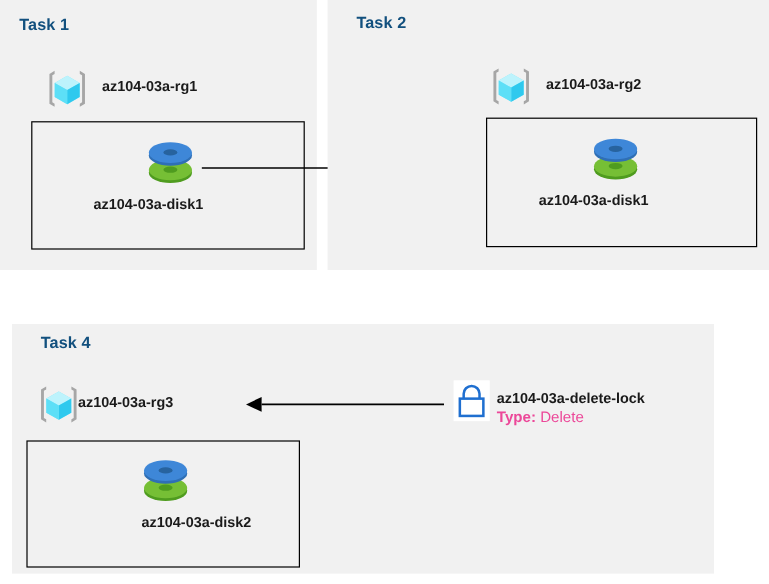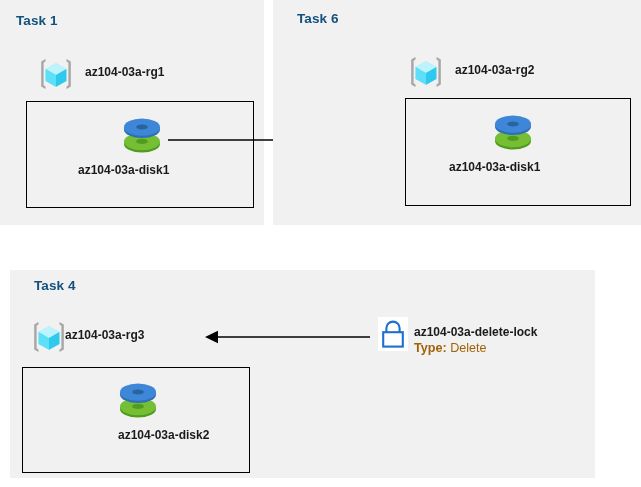--- a/index.html
+++ b/index.html
@@ -102,21 +102,21 @@
   #label-disk3 { left: 74px;  top: 428px; margin-left: 44px; }
 
   #label-move  { left: 279px; top: 120px; }
 
   #label-lock  { left: 414px; top: 325px; text-align: right; }
   #label-lock-type {
     position: absolute;
     left: 414px;
     top: 341px;
     font-size: 12.6px;
-    color: #a16207;
+    color: #ec4899;
     white-space: nowrap;
   }
   #label-lock-type .k { font-weight: bold; }
   #label-lock-type .v { font-weight: normal; }
 
   
   .connector {
     position: absolute;
   }
   #arrow-move  { left: 168px; top: 128px; width: 310px; height: 24px; }
@@ -157,21 +157,21 @@
 
   <div class="label" id="label-move">Move resource</div>
   <div class="connector" id="arrow-move">
     <svg viewBox="0 0 310 24" width="310" height="24" aria-hidden="true">
       <line x1="0" y1="12" x2="296" y2="12" stroke="#000000" stroke-width="1.4"></line>
       <polygon points="296,5.5 309,12 296,18.5" fill="#000000"></polygon>
     </svg>
   </div>
 
   <div class="panel" id="panel-task2"></div>
-  <div class="panel-title" id="title-task2">Task 6</div>
+  <div class="panel-title" id="title-task2">Task 2</div>
 
   <div class="rg-icon" id="icon-rg2">
     <svg viewBox="0 0 40 40" width="40" height="40" aria-hidden="true">
       <path d="M9.5 5 L5.2 7.6 L5.2 32.4 L9.5 35 L9.5 32.4 L7.6 31.3 L7.6 8.7 L9.5 7.6 Z" fill="#a6a6a6"></path>
       <path d="M30.5 5 L34.8 7.6 L34.8 32.4 L30.5 35 L30.5 32.4 L32.4 31.3 L32.4 8.7 L30.5 7.6 Z" fill="#a6a6a6"></path>
       <path d="M20 9.2 L30.4 15.1 L30.4 26.9 L20 32.8 L9.6 26.9 L9.6 15.1 Z" fill="#7ee8fa"></path>
       <path d="M20 9.2 L30.4 15.1 L20 21 L9.6 15.1 Z" fill="#bdf3fc"></path>
       <path d="M20 21 L30.4 15.1 L30.4 26.9 L20 32.8 Z" fill="#2fc9ee"></path>
       <path d="M20 21 L9.6 15.1 L9.6 26.9 L20 32.8 Z" fill="#5ddff7"></path>
     </svg>

